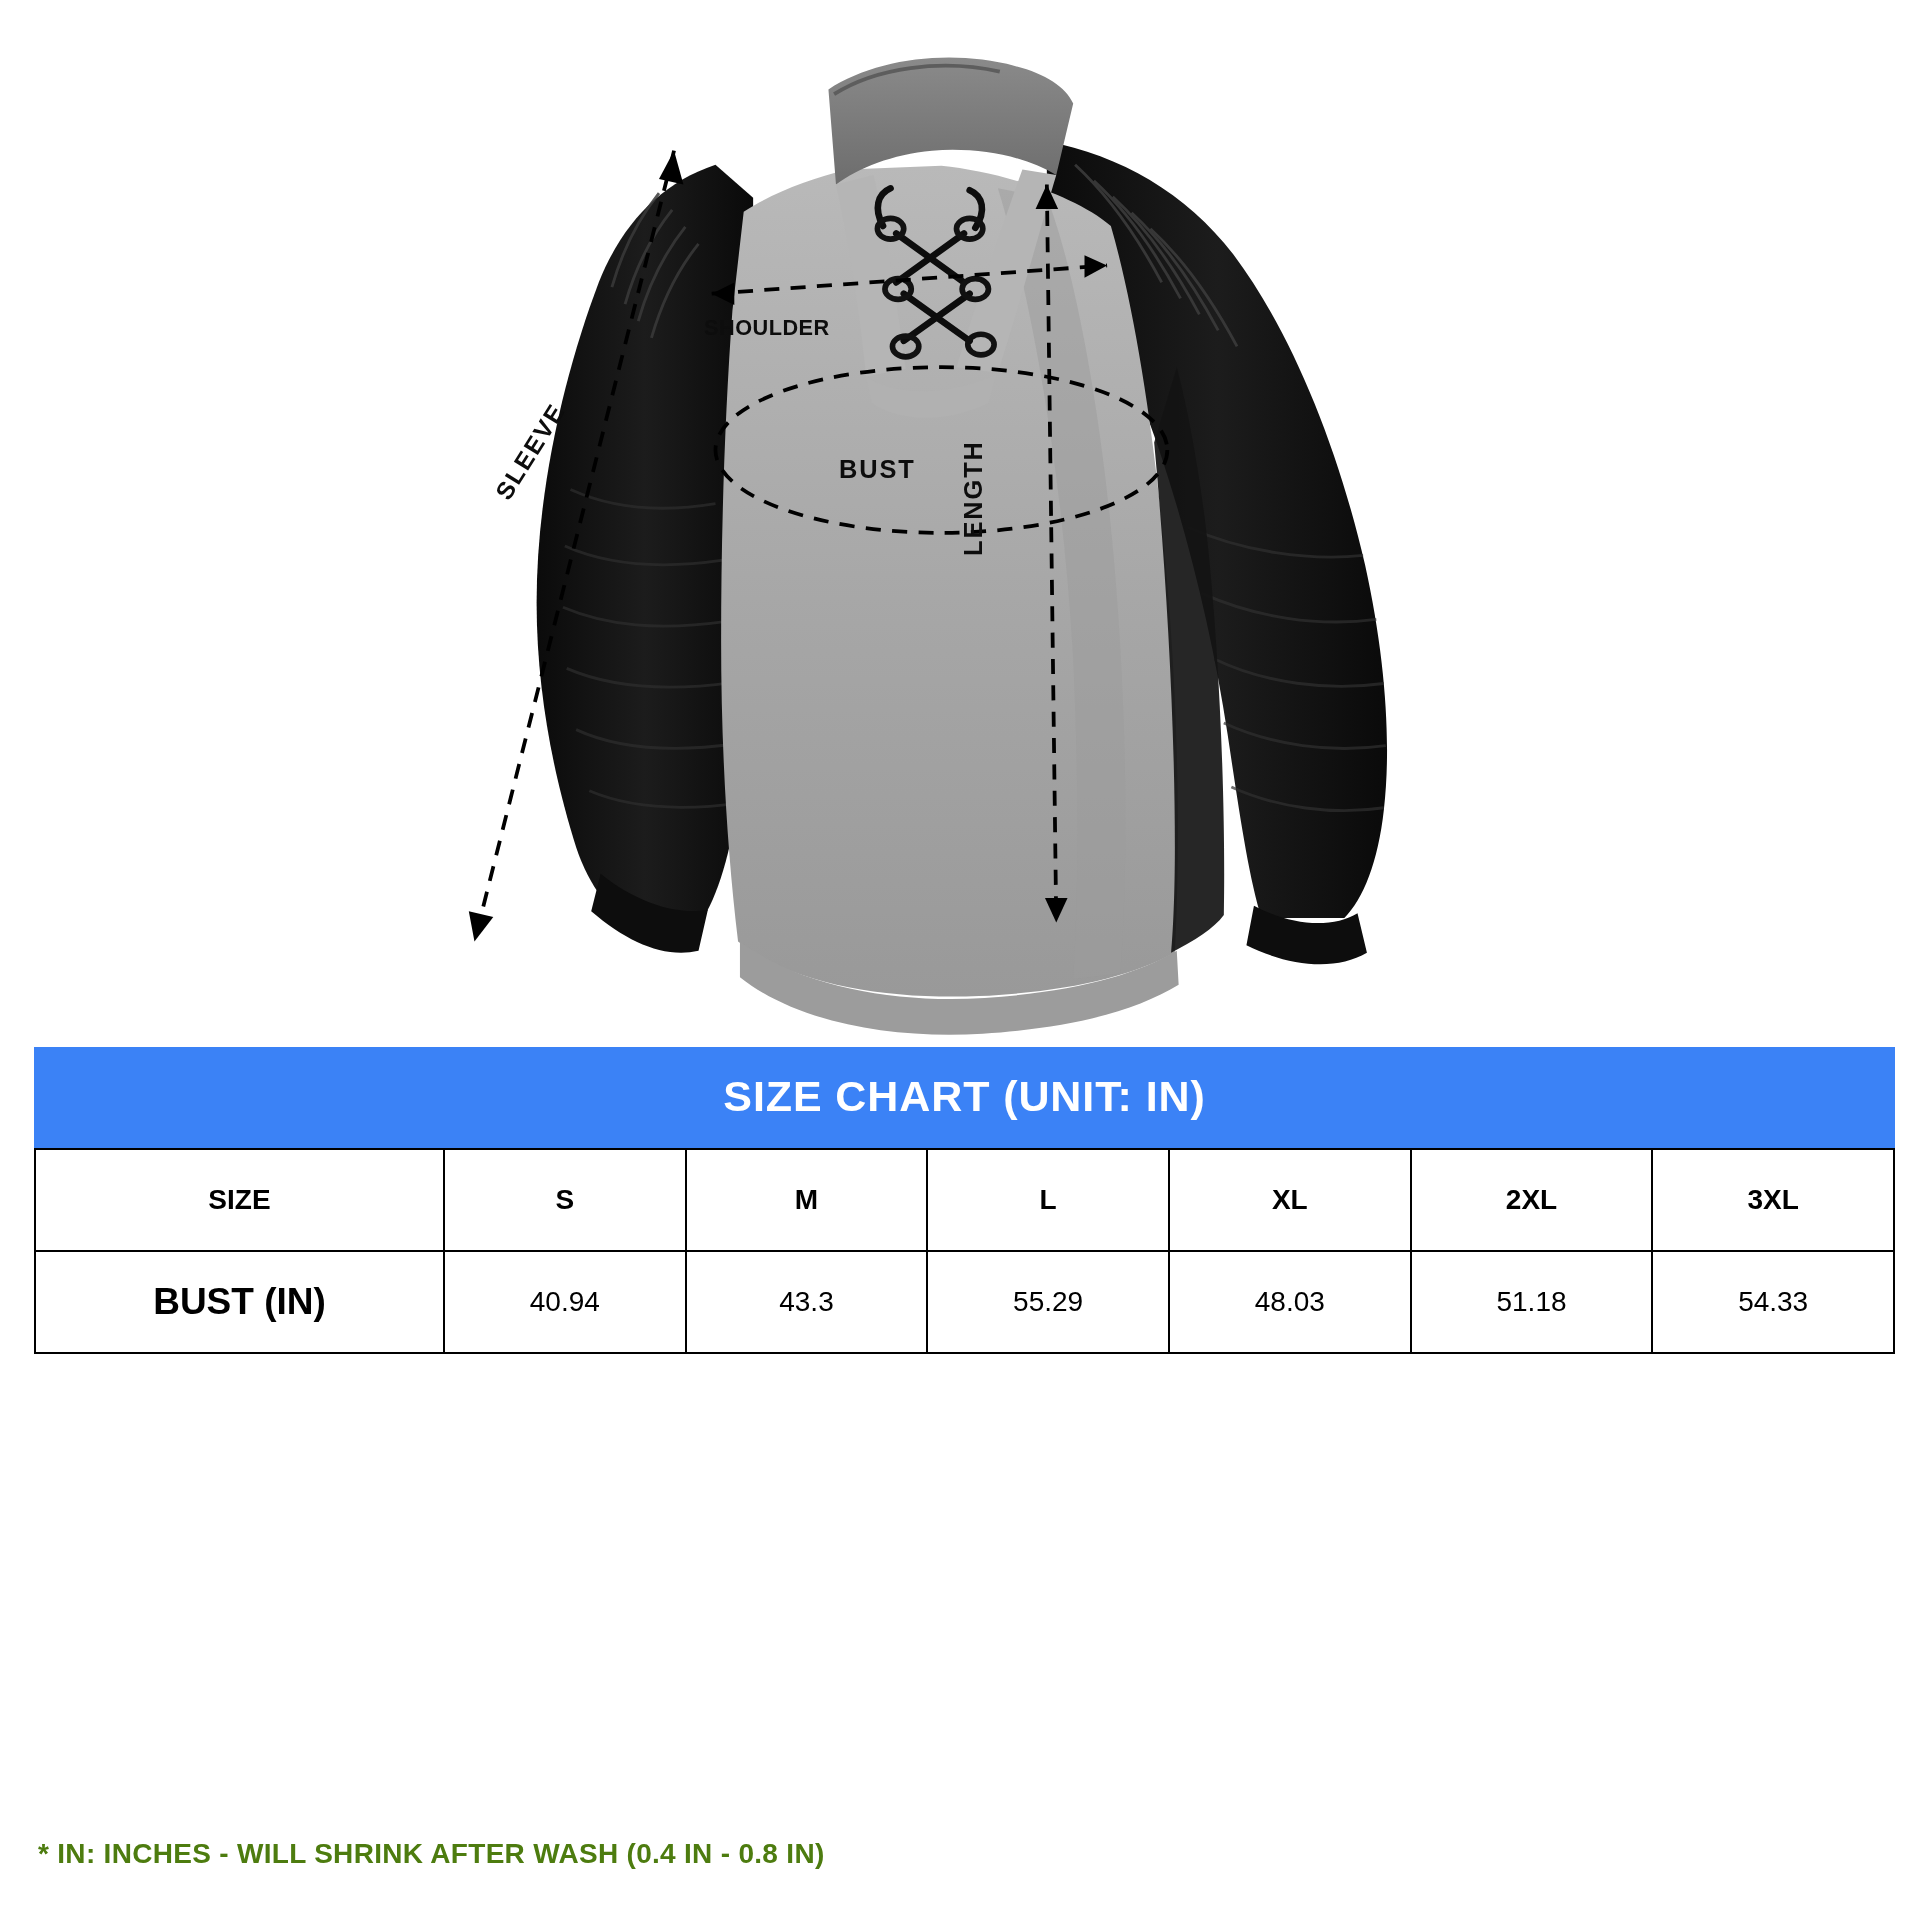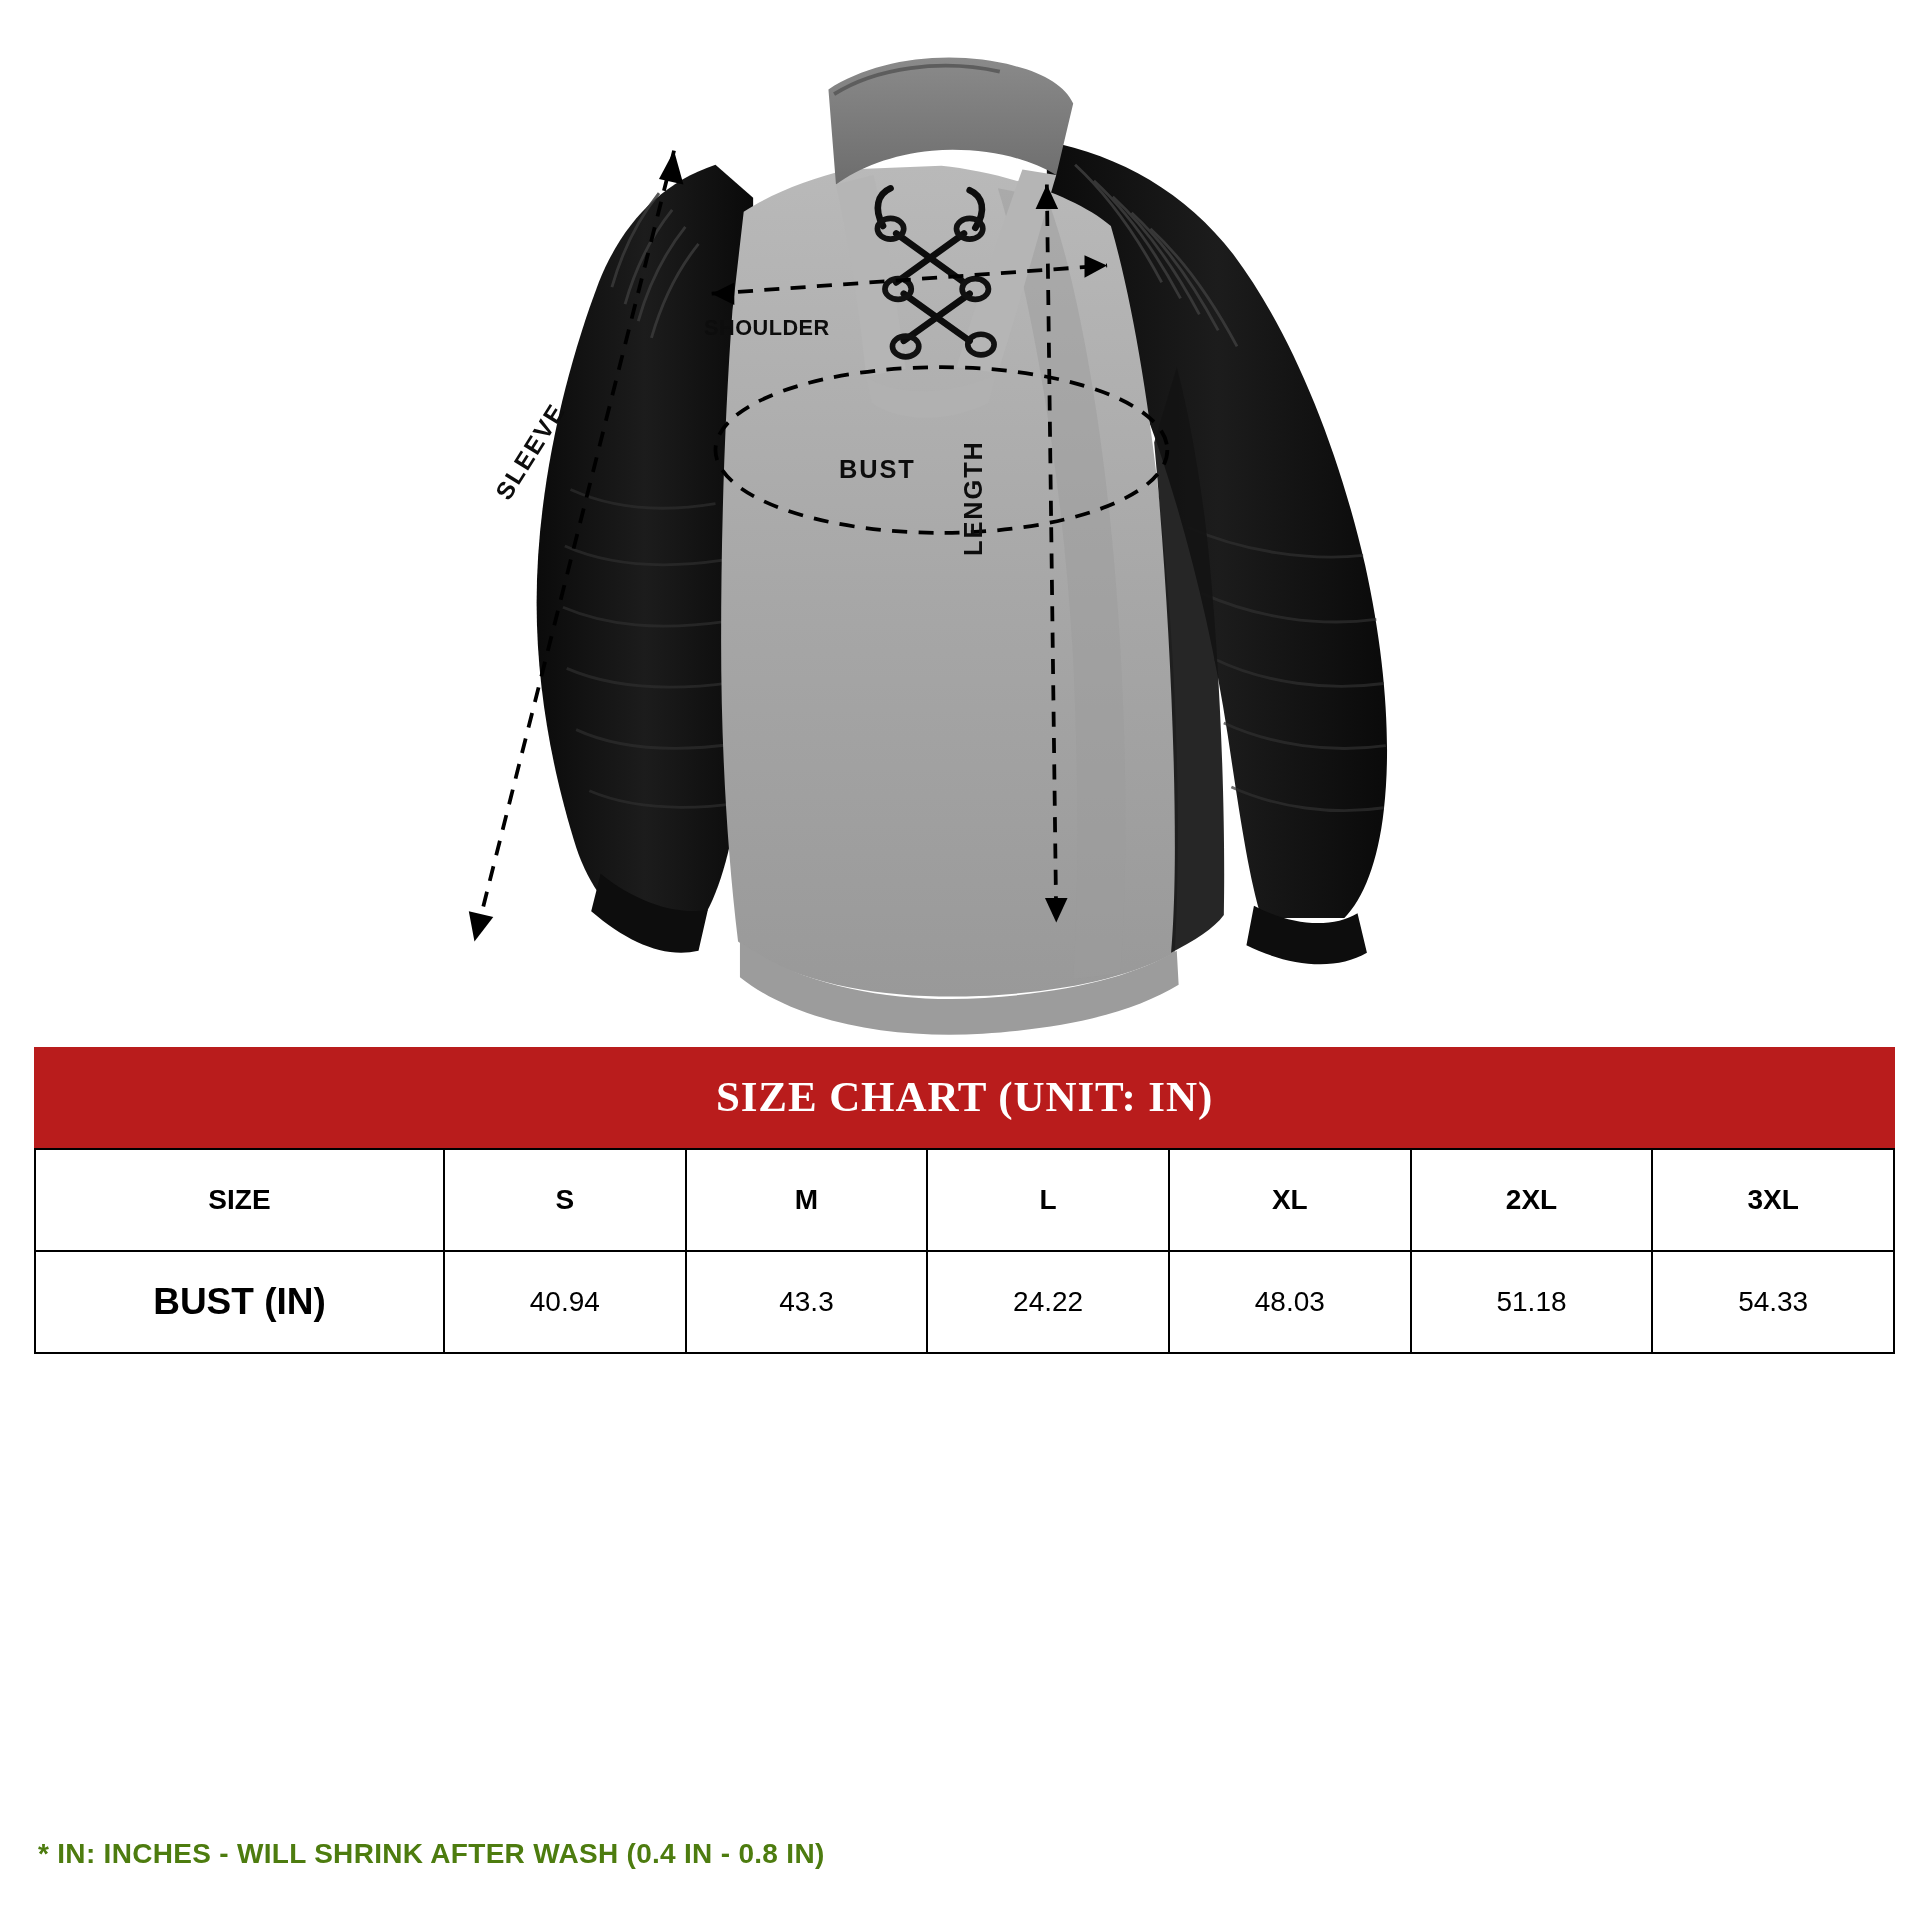--- a/index.html
+++ b/index.html
@@ -67,29 +67,28 @@
   }
 
   
   .chart-wrap {
     position: absolute;
     left: 34px;
     top: 1047px;
     width: 1861px;
   }
   .chart-title {
-    background: #b91c1c;
+    background: #3b82f6;
     color: #ffffff;
     text-align: center;
     font-size: 43px;
     font-weight: 700;
     letter-spacing: 0.9px;
     padding: 28px 0 30px 0;
     line-height: 1;
-    font-family: Liberation Serif, serif;
   }
   table.size-chart {
     width: 100%;
     border-collapse: collapse;
     table-layout: fixed;
   }
   table.size-chart td, table.size-chart th {
     border: 2.8px solid #000000;
     text-align: center;
     vertical-align: middle;
@@ -318,21 +317,21 @@
         <th>XL</th>
         <th>2XL</th>
         <th>3XL</th>
       </tr>
     </thead>
     <tbody>
       <tr>
         <td class="rowhead">BUST (IN)</td>
         <td>40.94</td>
         <td>43.3</td>
-        <td>24.22</td>
+        <td>55.29</td>
         <td>48.03</td>
         <td>51.18</td>
         <td>54.33</td>
       </tr>
     </tbody>
   </table>
 </div>
 
 <div class="note">* IN: INCHES - WILL SHRINK AFTER WASH (0.4 IN - 0.8 IN)</div>
 

